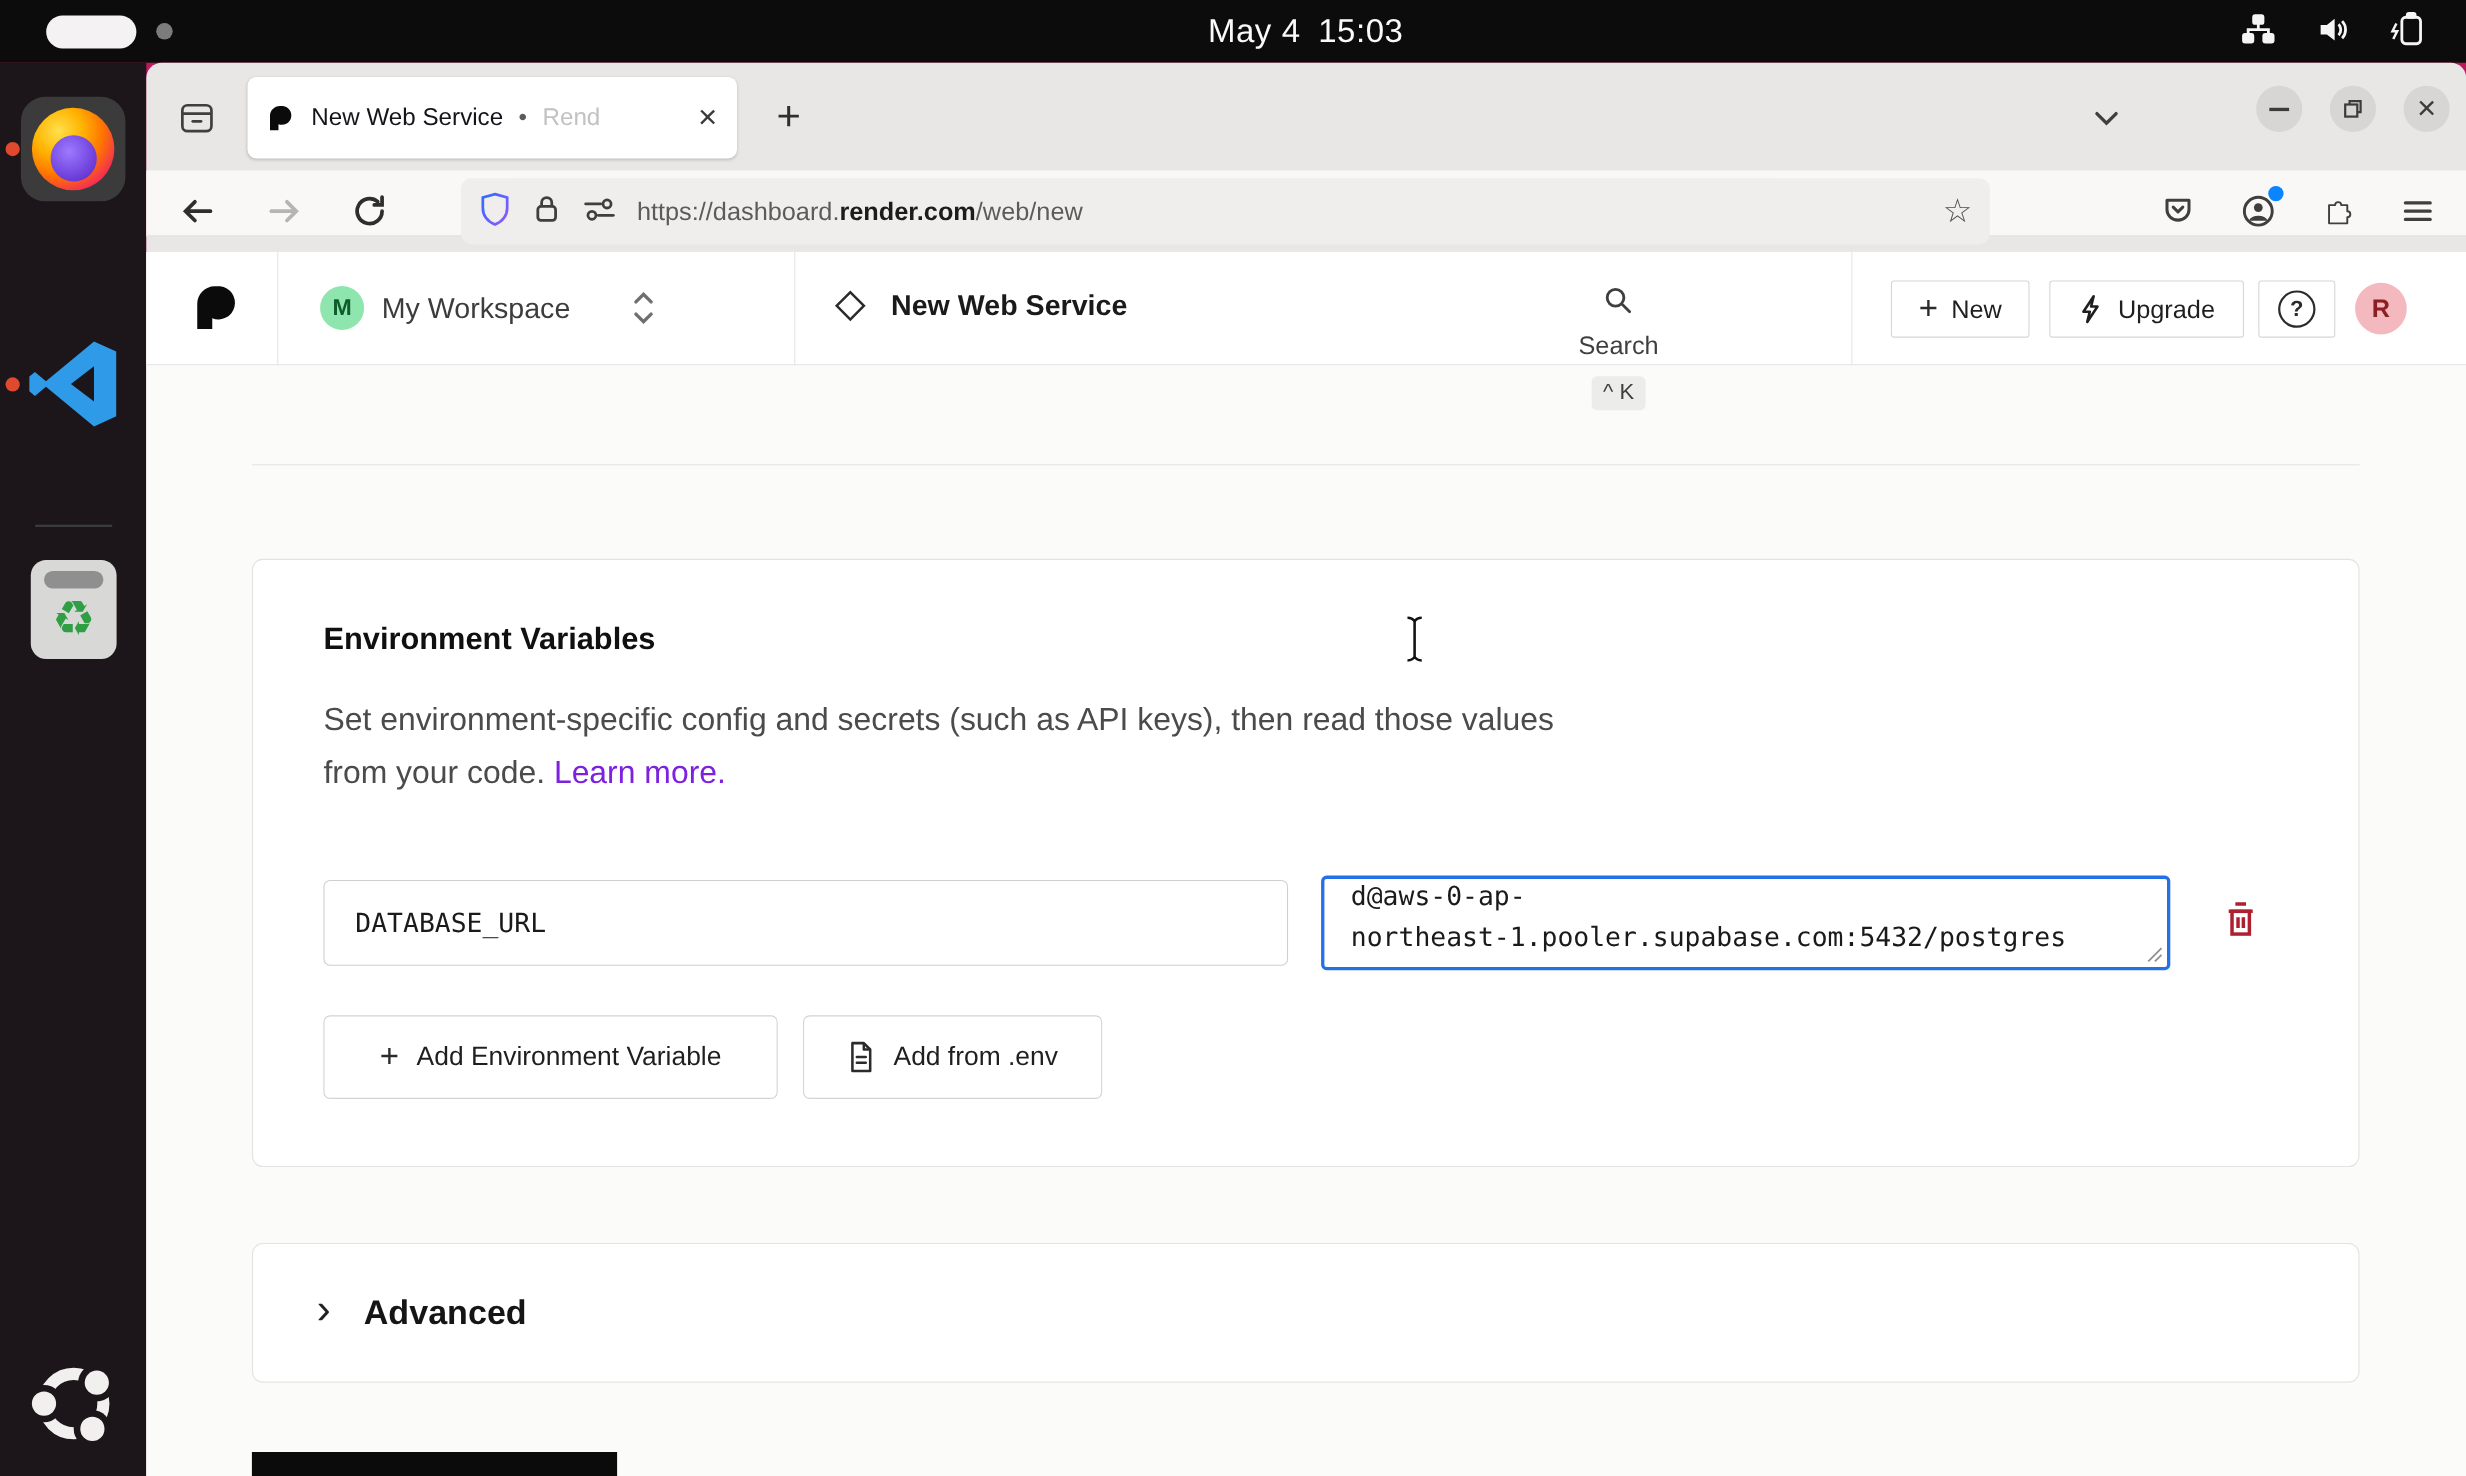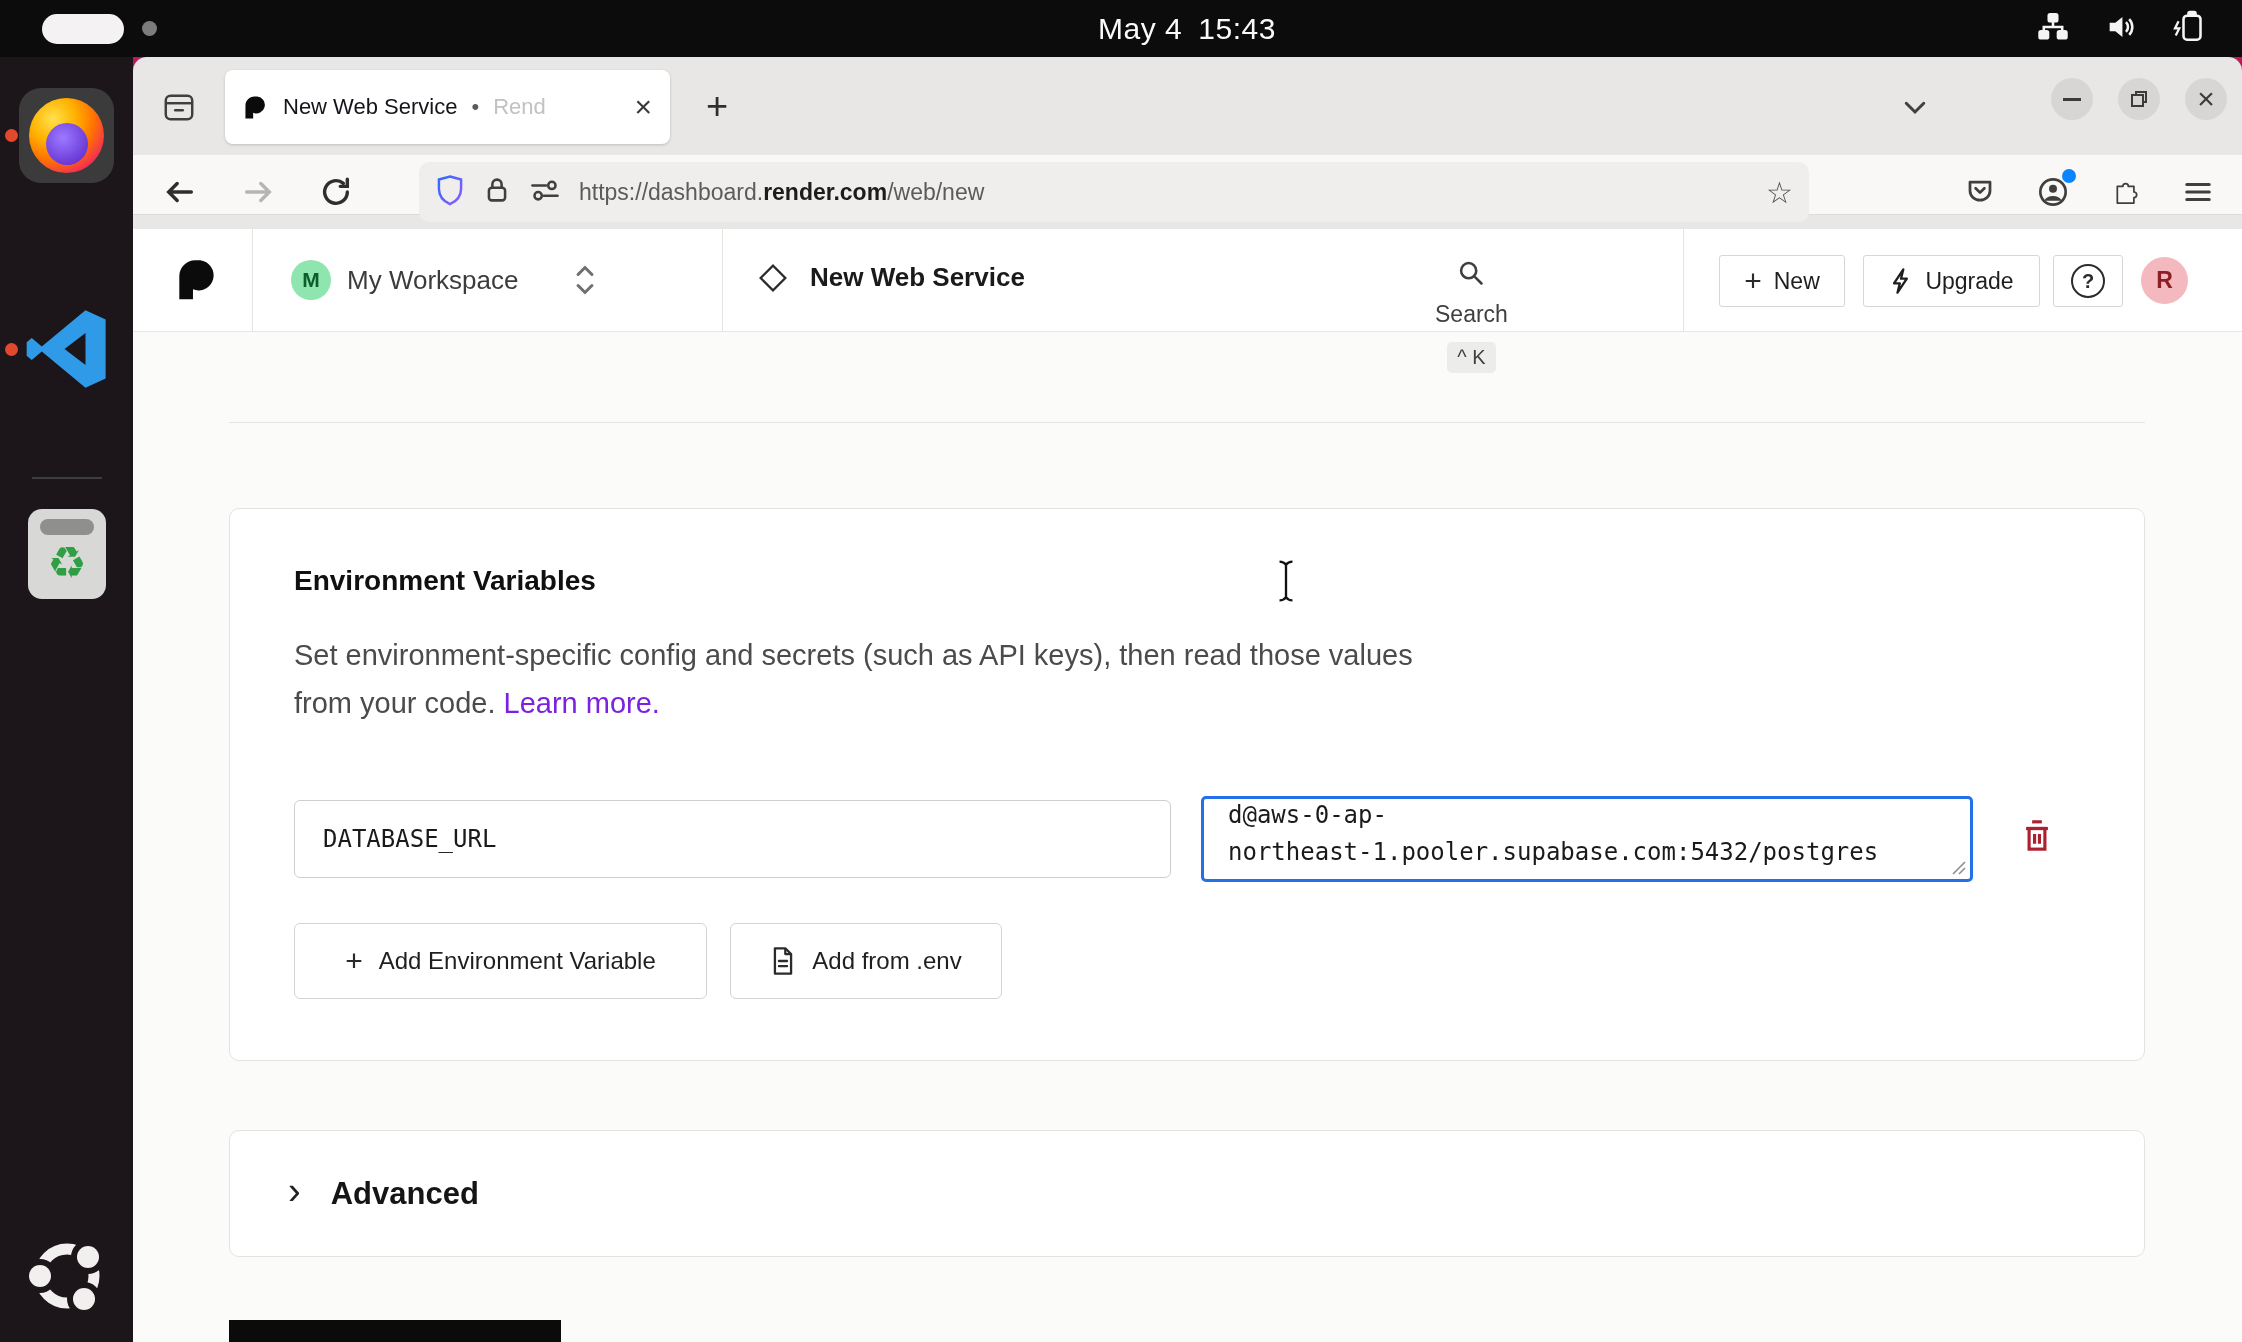--- a/index.html
+++ b/index.html
@@ -110,21 +110,21 @@
 </head>
 <body>
 
 <div id="root">
 
   <div id="topbar" class="abs">
     <div id="activities-pill" class="abs"></div>
     <div id="activities-dot" class="abs"></div>
     <div id="clock" class="abs">
       <span>May 4</span>
-      <span>15:43</span>
+      <span>15:03</span>
     </div>
     <div id="status-icons" class="abs">
       <span>
         <svg width="34" height="34" viewBox="0 0 24 24" fill="none" stroke="#f5f5f5" stroke-width="1.8">
           <rect x="9" y="3" width="6" height="5" rx="1" fill="#f5f5f5"></rect>
           <rect x="2.5" y="15" width="6" height="5" rx="1" fill="#f5f5f5"></rect>
           <rect x="15.5" y="15" width="6" height="5" rx="1" fill="#f5f5f5"></rect>
           <path d="M12 8 v4 M5.5 15 v-3 h13 v3"></path>
         </svg>
       </span>

